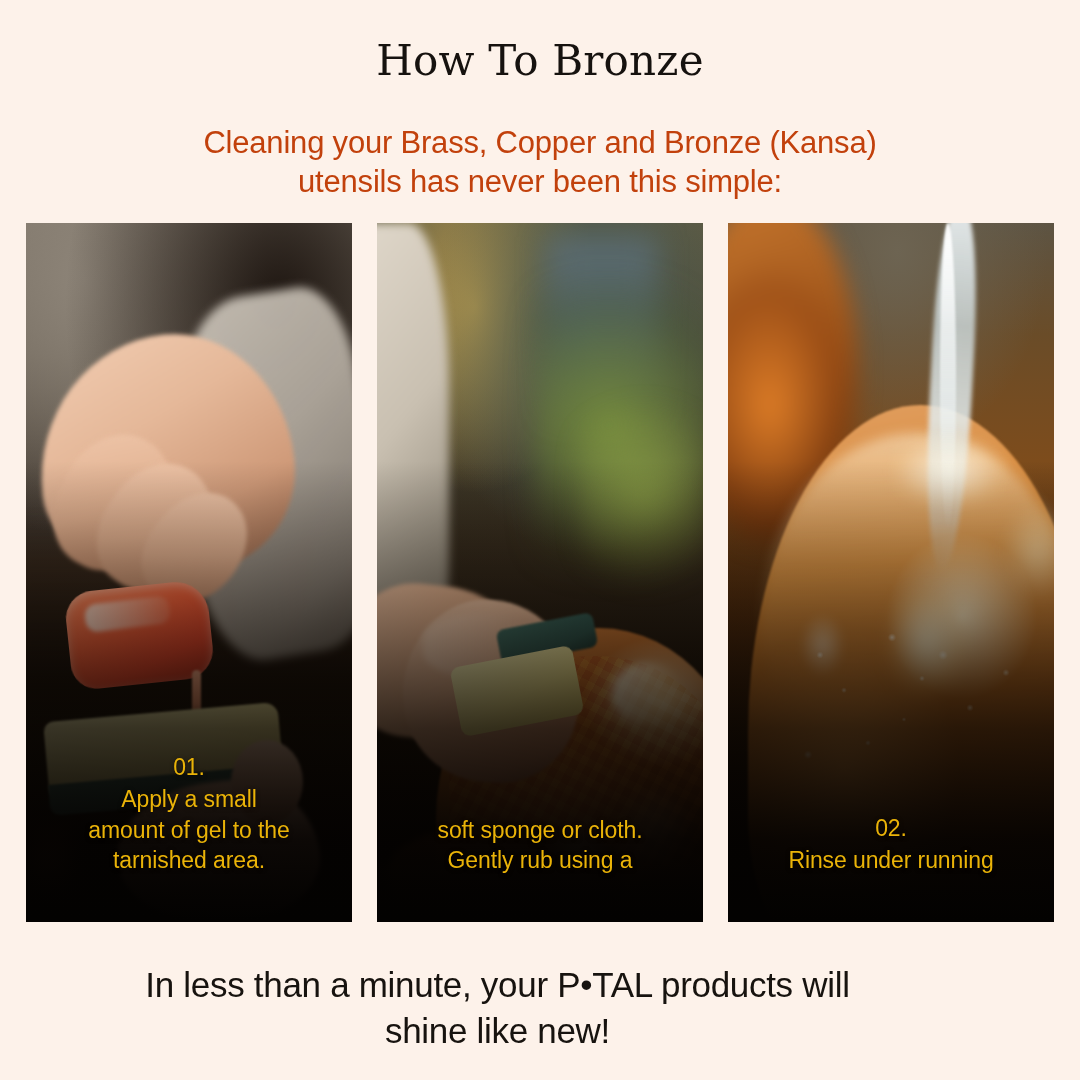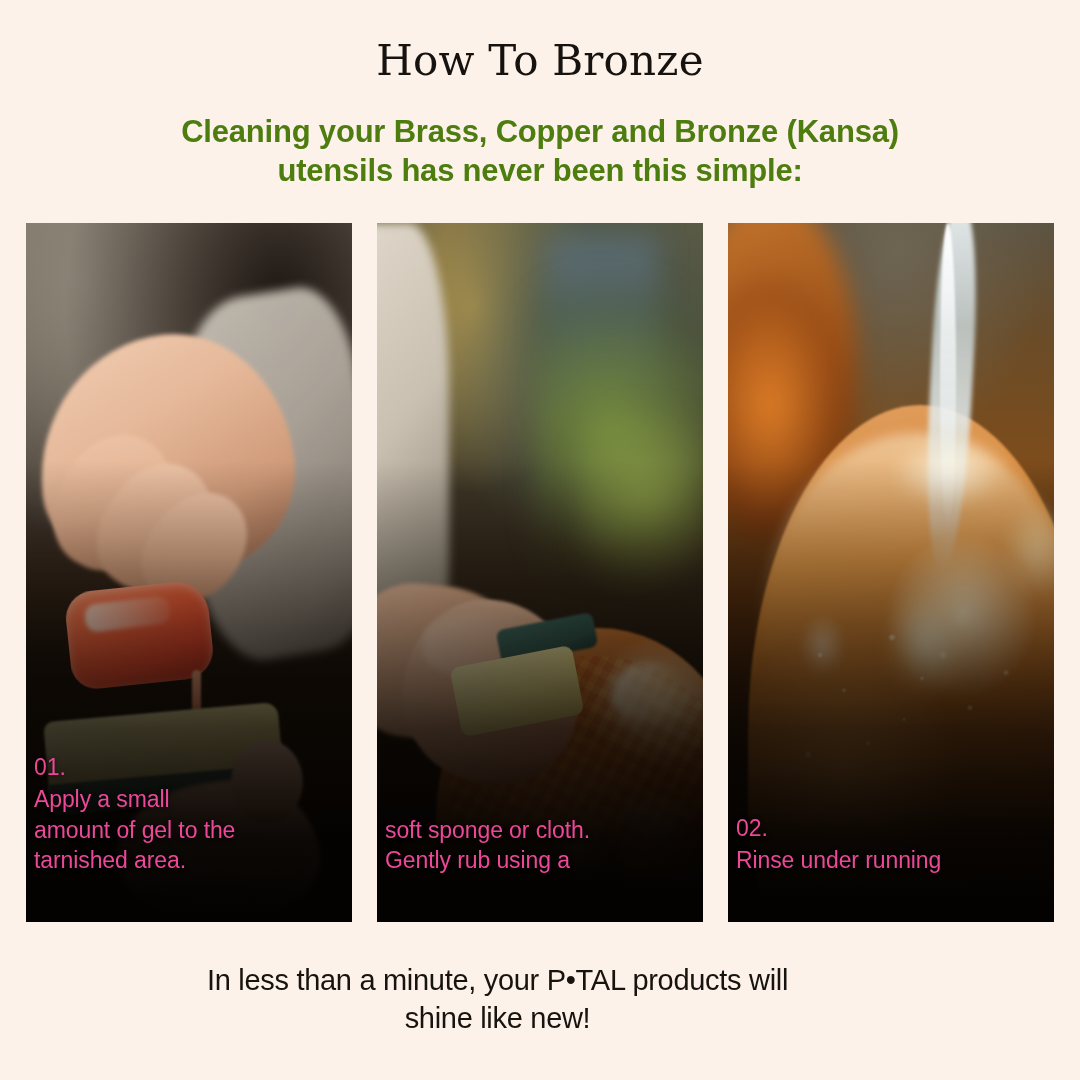--- a/index.html
+++ b/index.html
@@ -37,24 +37,24 @@
     font-weight: 400;
     color: #16120f;
     letter-spacing: 0.2px;
     margin: 0;
     padding-top: 36px;
     line-height: 1.18;
   }
   .subtitle {
     font-family: "Liberation Sans", sans-serif;
     font-size: 31px;
-    font-weight: 700;
-    color: #4d7c0f;
+    font-weight: 400;
+    color: #c2410c;
     line-height: 1.28;
-    margin: 4px;
+    margin: 15px;
     padding-top: 22px;
     letter-spacing: -0.2px;
   }
   .subtitle .sub-line { display: block; }
 
   
   .panels {
     position: absolute;
     left: 26px;
     top: 223px;
@@ -92,43 +92,43 @@
         rgba(4,2,1,0.96) 82%,
         #030201 100%);
     pointer-events: none;
   }
 
   .caption {
     position: absolute;
     left: 8px;
     right: 8px;
     bottom: 46px;
-    text-align: left;
-    color: #ec4899;
+    text-align: center;
+    color: #eab308;
     font-family: "Liberation Sans", sans-serif;
     font-size: 23px;
     line-height: 1.33;
     letter-spacing: -0.1px;
     text-shadow: 0 1px 4px rgba(0,0,0,0.55);
   }
   .caption .step-num {
     display: block;
     margin-bottom: 2px;
   }
   .caption .cap-line { display: block; }
 
   
   .footer {
     position: absolute;
     left: 0;
     top: 962px;
     width: 995px;
     text-align: center;
     font-family: "Liberation Sans", sans-serif;
-    font-size: 29px;
+    font-size: 35px;
     color: #17130f;
     line-height: 1.3;
     letter-spacing: -0.3px;
   }
   .footer .foot-line { display: block; }
 
   
   .p1-bg {
     inset: 0;
     background:

